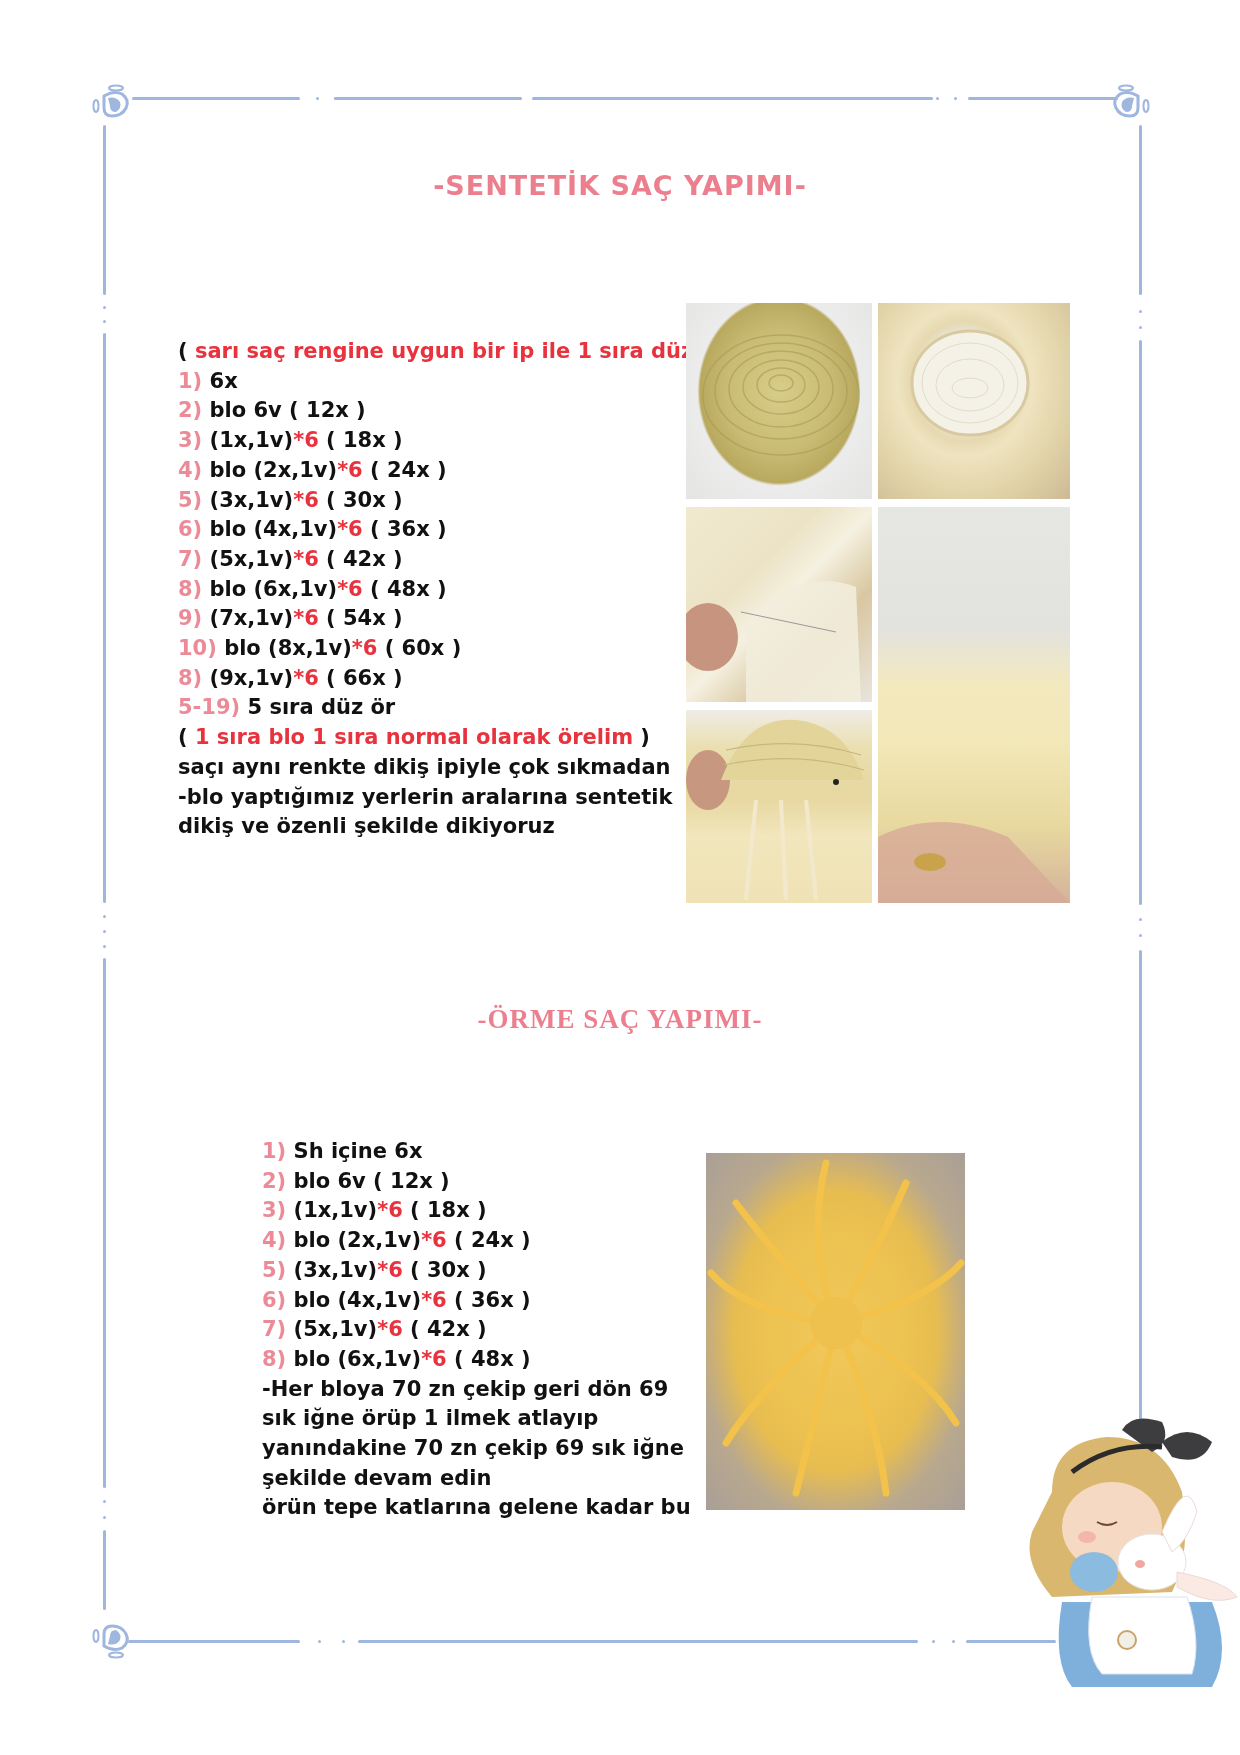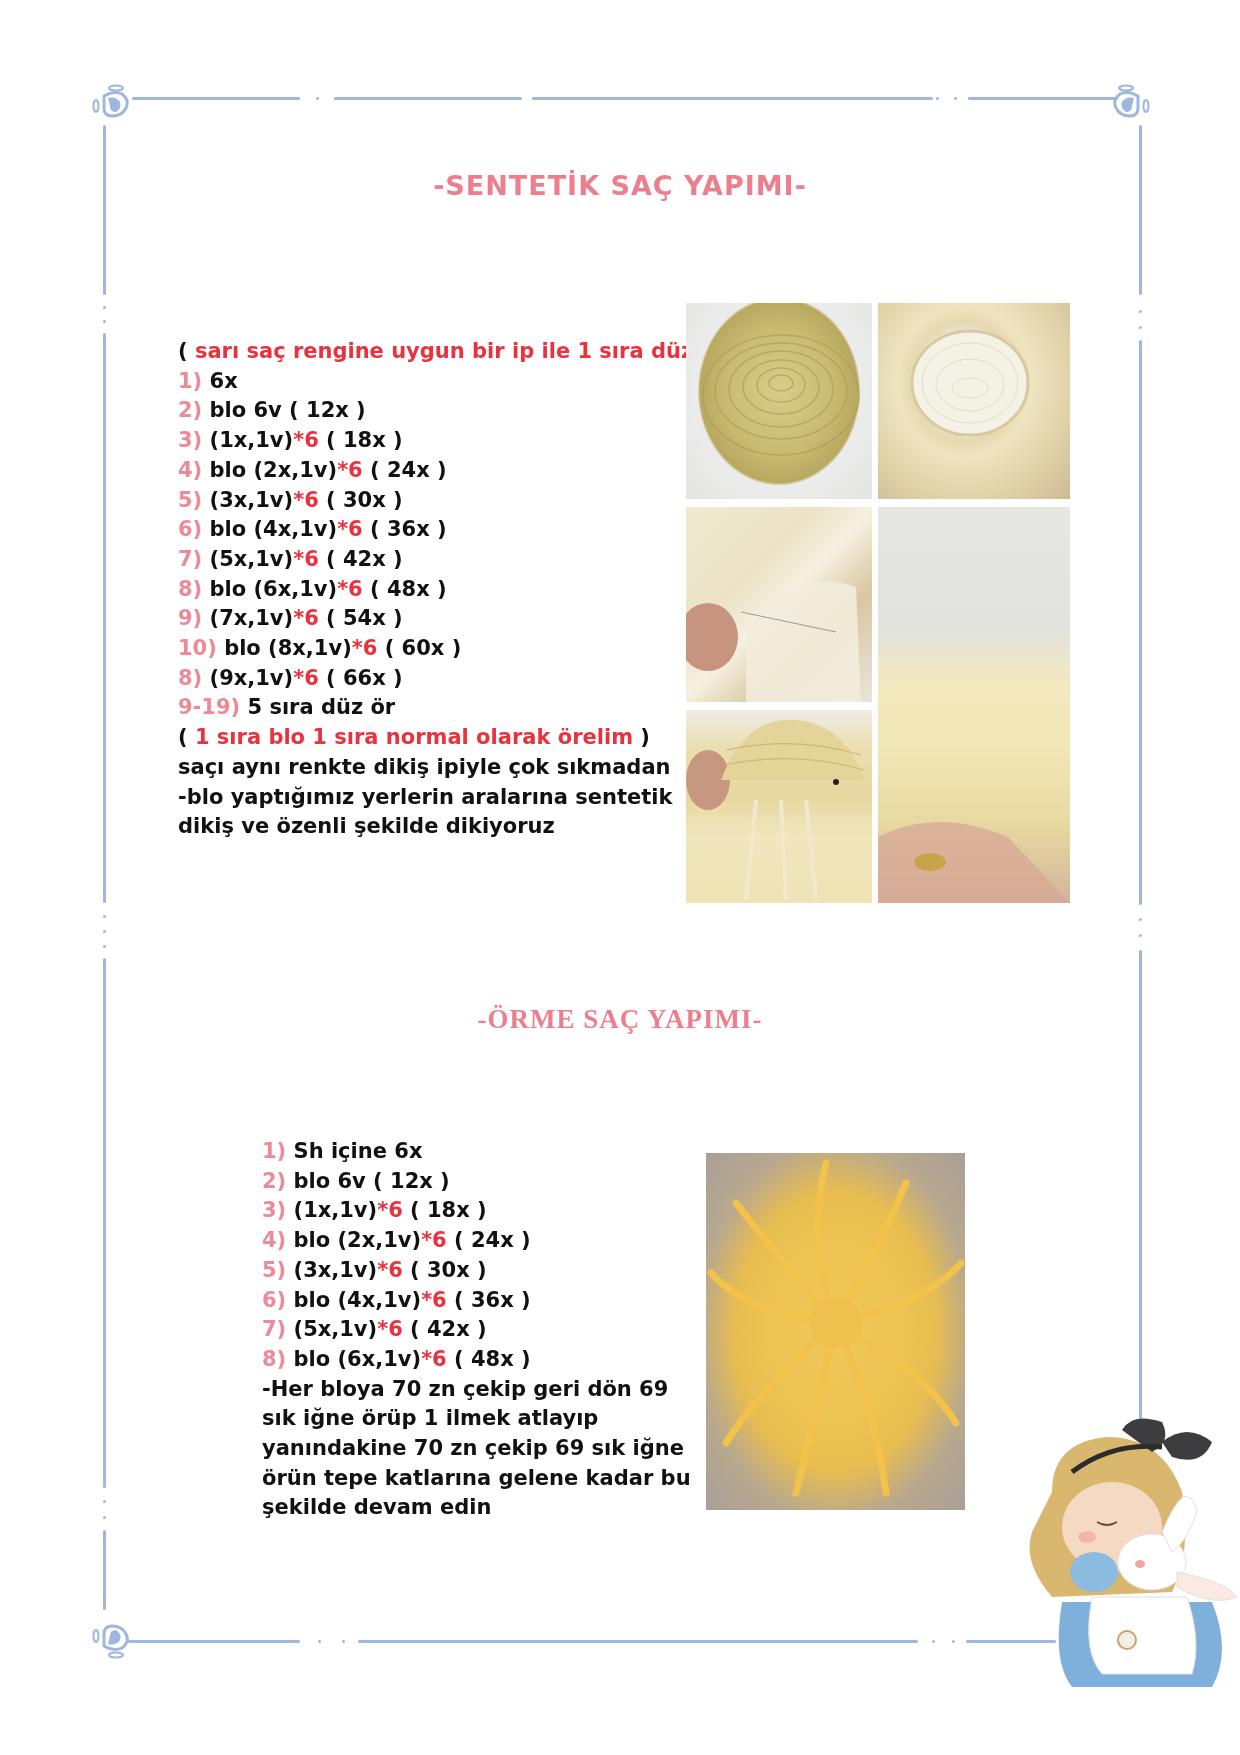--- a/index.html
+++ b/index.html
@@ -98,21 +98,21 @@
   <div class="line"><span class="num">2)</span><span> blo 6v ( 12x )</span></div>
   <div class="line"><span class="num">3)</span><span> (1x,1v)</span><span class="red">*6</span><span> ( 18x )</span></div>
   <div class="line"><span class="num">4)</span><span> blo (2x,1v)</span><span class="red">*6</span><span> ( 24x )</span></div>
   <div class="line"><span class="num">5)</span><span> (3x,1v)</span><span class="red">*6</span><span> ( 30x )</span></div>
   <div class="line"><span class="num">6)</span><span> blo (4x,1v)</span><span class="red">*6</span><span> ( 36x )</span></div>
   <div class="line"><span class="num">7)</span><span> (5x,1v)</span><span class="red">*6</span><span> ( 42x )</span></div>
   <div class="line"><span class="num">8)</span><span> blo (6x,1v)</span><span class="red">*6</span><span> ( 48x )</span></div>
   <div class="line"><span class="num">9)</span><span> (7x,1v)</span><span class="red">*6</span><span> ( 54x )</span></div>
   <div class="line"><span class="num">10)</span><span> blo (8x,1v)</span><span class="red">*6</span><span> ( 60x )</span></div>
   <div class="line"><span class="num">8)</span><span> (9x,1v)</span><span class="red">*6</span><span> ( 66x )</span></div>
-  <div class="line"><span class="num">9-19)</span><span> 5 sıra düz ör</span></div>
+  <div class="line"><span class="num">5-19)</span><span> 5 sıra düz ör</span></div>
 
   <div class="line"><span>( </span><span class="red">1 sıra blo 1 sıra normal olarak örelim</span><span> )</span></div>
 
   <div class="line">saçı aynı renkte dikiş ipiyle çok sıkmadan</div>
   <div class="line">-blo yaptığımız yerlerin aralarına sentetik</div>
   <div class="line">dikiş ve özenli şekilde dikiyoruz</div>
 </div>
 
 <div class="photo crochet-tan" style="left:686px; top:303px; width:186px; height:196px;">
   <svg width="186" height="196" viewBox="0 0 186 196">
@@ -174,22 +174,22 @@
   <div class="line"><span class="num">3)</span><span> (1x,1v)</span><span class="red">*6</span><span> ( 18x )</span></div>
   <div class="line"><span class="num">4)</span><span> blo (2x,1v)</span><span class="red">*6</span><span> ( 24x )</span></div>
   <div class="line"><span class="num">5)</span><span> (3x,1v)</span><span class="red">*6</span><span> ( 30x )</span></div>
   <div class="line"><span class="num">6)</span><span> blo (4x,1v)</span><span class="red">*6</span><span> ( 36x )</span></div>
   <div class="line"><span class="num">7)</span><span> (5x,1v)</span><span class="red">*6</span><span> ( 42x )</span></div>
   <div class="line"><span class="num">8)</span><span> blo (6x,1v)</span><span class="red">*6</span><span> ( 48x )</span></div>
 
   <div class="line">-Her bloya 70 zn çekip geri dön 69</div>
   <div class="line">sık iğne örüp 1 ilmek atlayıp</div>
   <div class="line">yanındakine 70 zn çekip 69 sık iğne</div>
+  <div class="line">şekilde devam edin</div>
   <div class="line">örün tepe katlarına gelene kadar bu</div>
-  <div class="line">şekilde devam edin</div>
 </div>
 
 <div class="photo curly" style="left:706px; top:1153px; width:259px; height:357px;">
   <svg width="259" height="357" viewBox="0 0 259 357">
     <g stroke="#f2c24b" stroke-width="7" stroke-linecap="round" fill="none">
       <path d="M130 170 Q100 90 120 10"></path>
       <path d="M130 170 Q170 100 200 30"></path>
       <path d="M130 170 Q220 150 255 110"></path>
       <path d="M130 170 Q220 220 250 270"></path>
       <path d="M130 170 Q170 260 180 340"></path>

